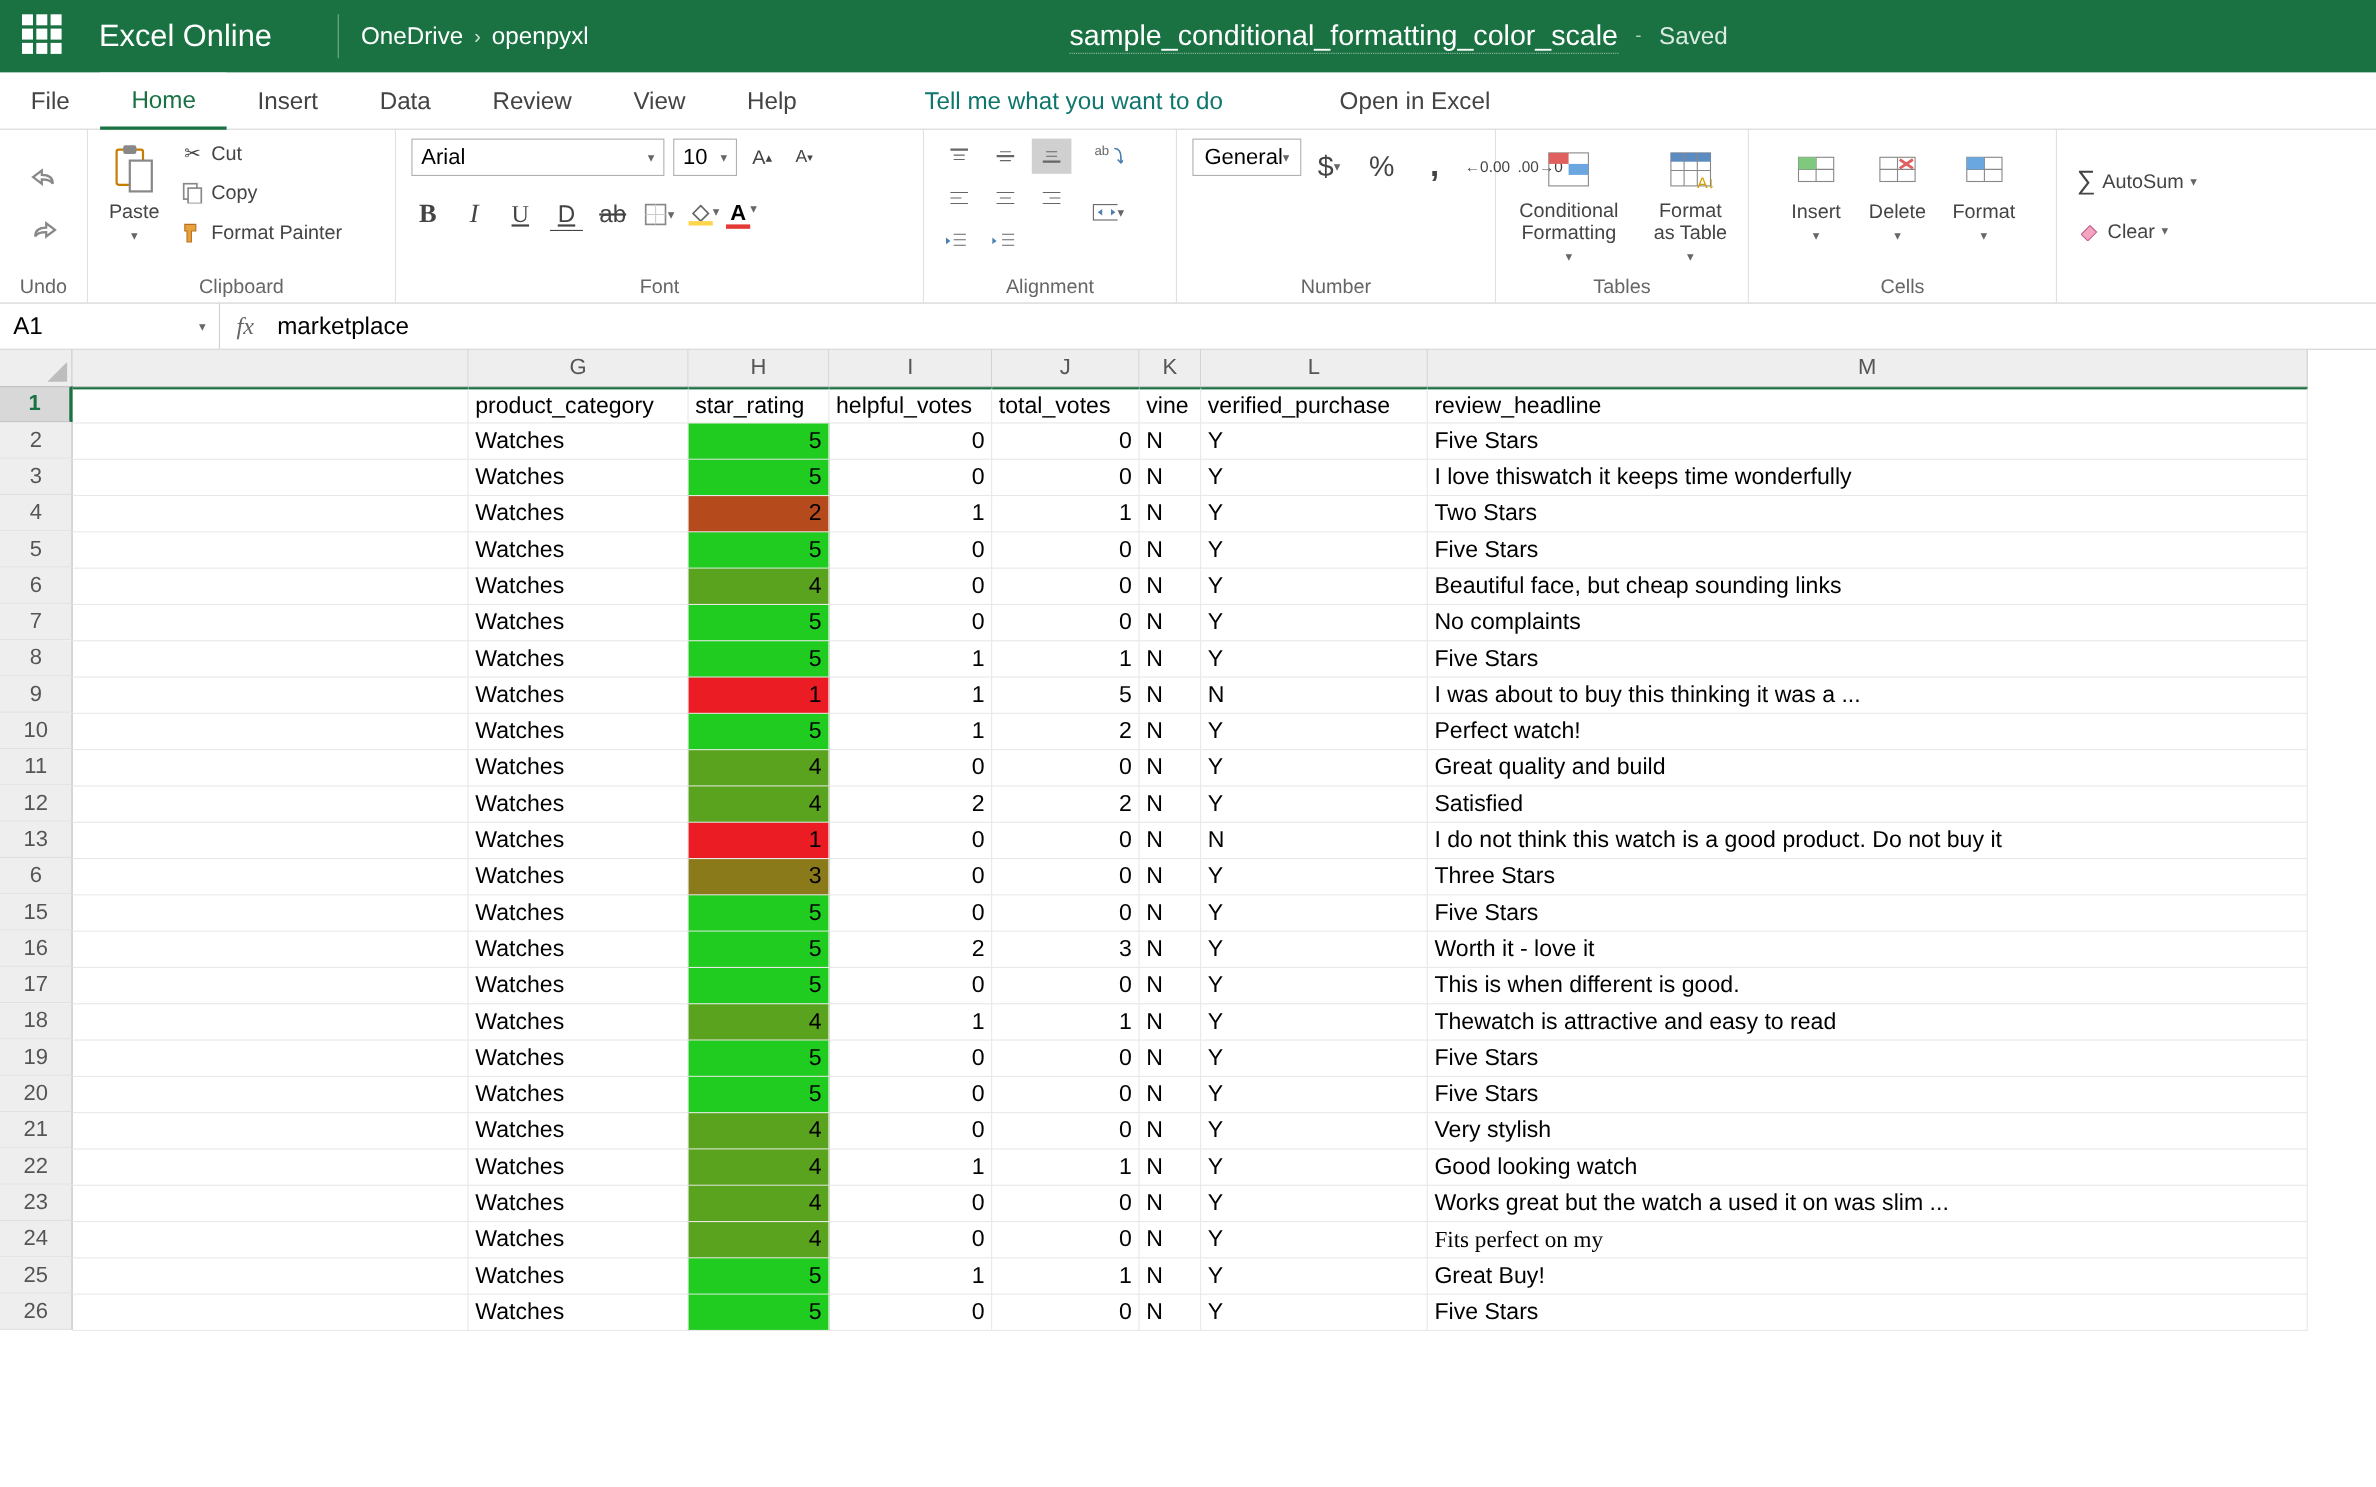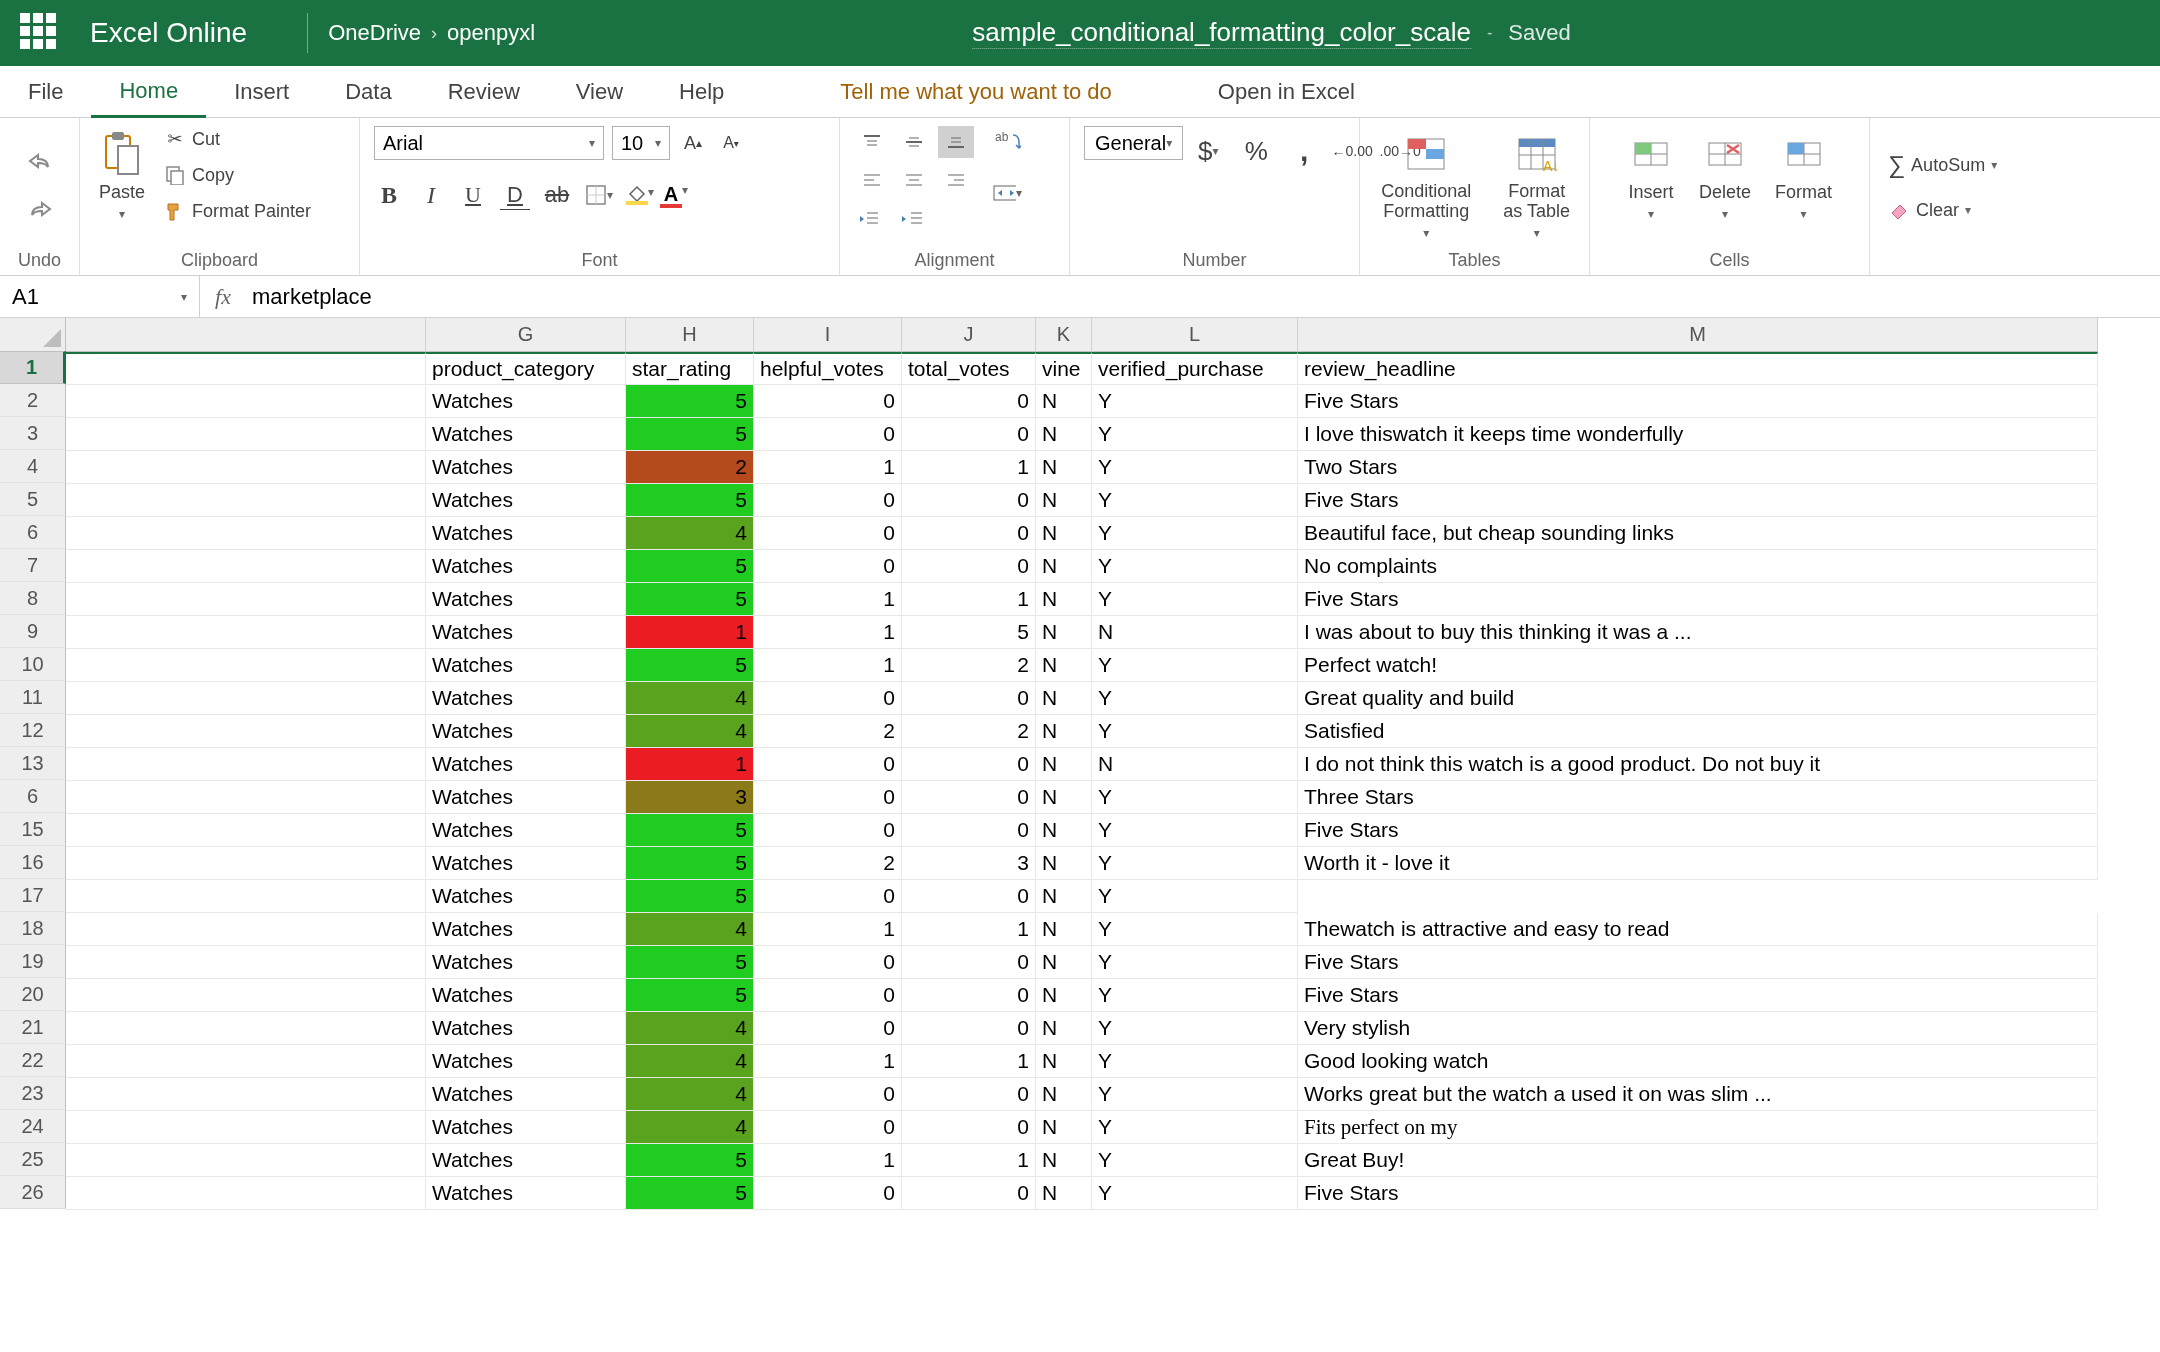--- a/index.html
+++ b/index.html
@@ -15,21 +15,21 @@
 .chev { font-size: 18px; opacity: 0.8; }
 .docname-wrap { display: flex; align-items: center; gap: 16px; margin-left: auto; margin-right: auto; position: absolute; left: 50%; transform: translateX(-18%); }
 .docname { font-size: 26px; border-bottom: 1px dotted rgba(255,255,255,0.5); }
 .saved { font-size: 22px; opacity: 0.85; }
 .dash { opacity: 0.7; }
 
 
 .tabbar { height: 52px; display: flex; align-items: stretch; border-bottom: 1px solid #d0d0d0; background: #fff; }
 .tab { padding: 0 28px; font-size: 22px; color: #444; display: flex; align-items: center; cursor: pointer; }
 .tab.active { color: #1a7243; border-bottom: 3px solid #1a7243; margin-bottom: -1px; background: #fff; }
-.tab.tell { color: #a16207; margin-left: 60px; }
+.tab.tell { color: #0f766e; margin-left: 60px; }
 .tab.open { color: #444; margin-left: 50px; }
 
 
 .ribbon { height: 158px; display: flex; border-bottom: 1px solid #d0d0d0; background: #fff; }
 .rgroup { border-right: 1px solid #e0e0e0; padding: 8px 14px 4px; display: flex; flex-direction: column; justify-content: space-between; }
 .rgroup-body { display: flex; gap: 10px; flex: 1; align-items: flex-start; }
 .rgroup-label { text-align: center; font-size: 18px; color: #666; padding-top: 4px; }
 .bigbtn { display: flex; flex-direction: column; align-items: center; gap: 4px; font-size: 18px; color: #444; cursor: pointer; padding: 4px; }
 .bigbtn .ico { width: 48px; height: 48px; display: flex; align-items: center; justify-content: center; }
 .smallrow { display: flex; align-items: center; gap: 6px; font-size: 18px; color: #444; cursor: pointer; padding: 2px 4px; }
@@ -633,20 +633,21 @@
         <div class="cell" style="width: 800px;">Worth it - love it</div>
       </div>
       <div class="row">
         <div class="cell" style="width: 360px;"></div>
         <div class="cell" style="width: 200px;">Watches</div>
         <div class="cell r" style="width: 128px; background: rgb(31, 204, 31);">5</div>
         <div class="cell r" style="width: 148px;">0</div>
         <div class="cell r" style="width: 134px;">0</div>
         <div class="cell" style="width: 56px;">N</div>
         <div class="cell" style="width: 206px;">Y</div>
+        <div class="cell" style="width: 800px;">This is when different is good.</div>
       </div>
       <div class="row">
         <div class="cell" style="width: 360px;"></div>
         <div class="cell" style="width: 200px;">Watches</div>
         <div class="cell r" style="width: 128px; background: rgb(90, 163, 30);">4</div>
         <div class="cell r" style="width: 148px;">1</div>
         <div class="cell r" style="width: 134px;">1</div>
         <div class="cell" style="width: 56px;">N</div>
         <div class="cell" style="width: 206px;">Y</div>
         <div class="cell" style="width: 800px;">Thewatch is attractive and easy to read</div>

